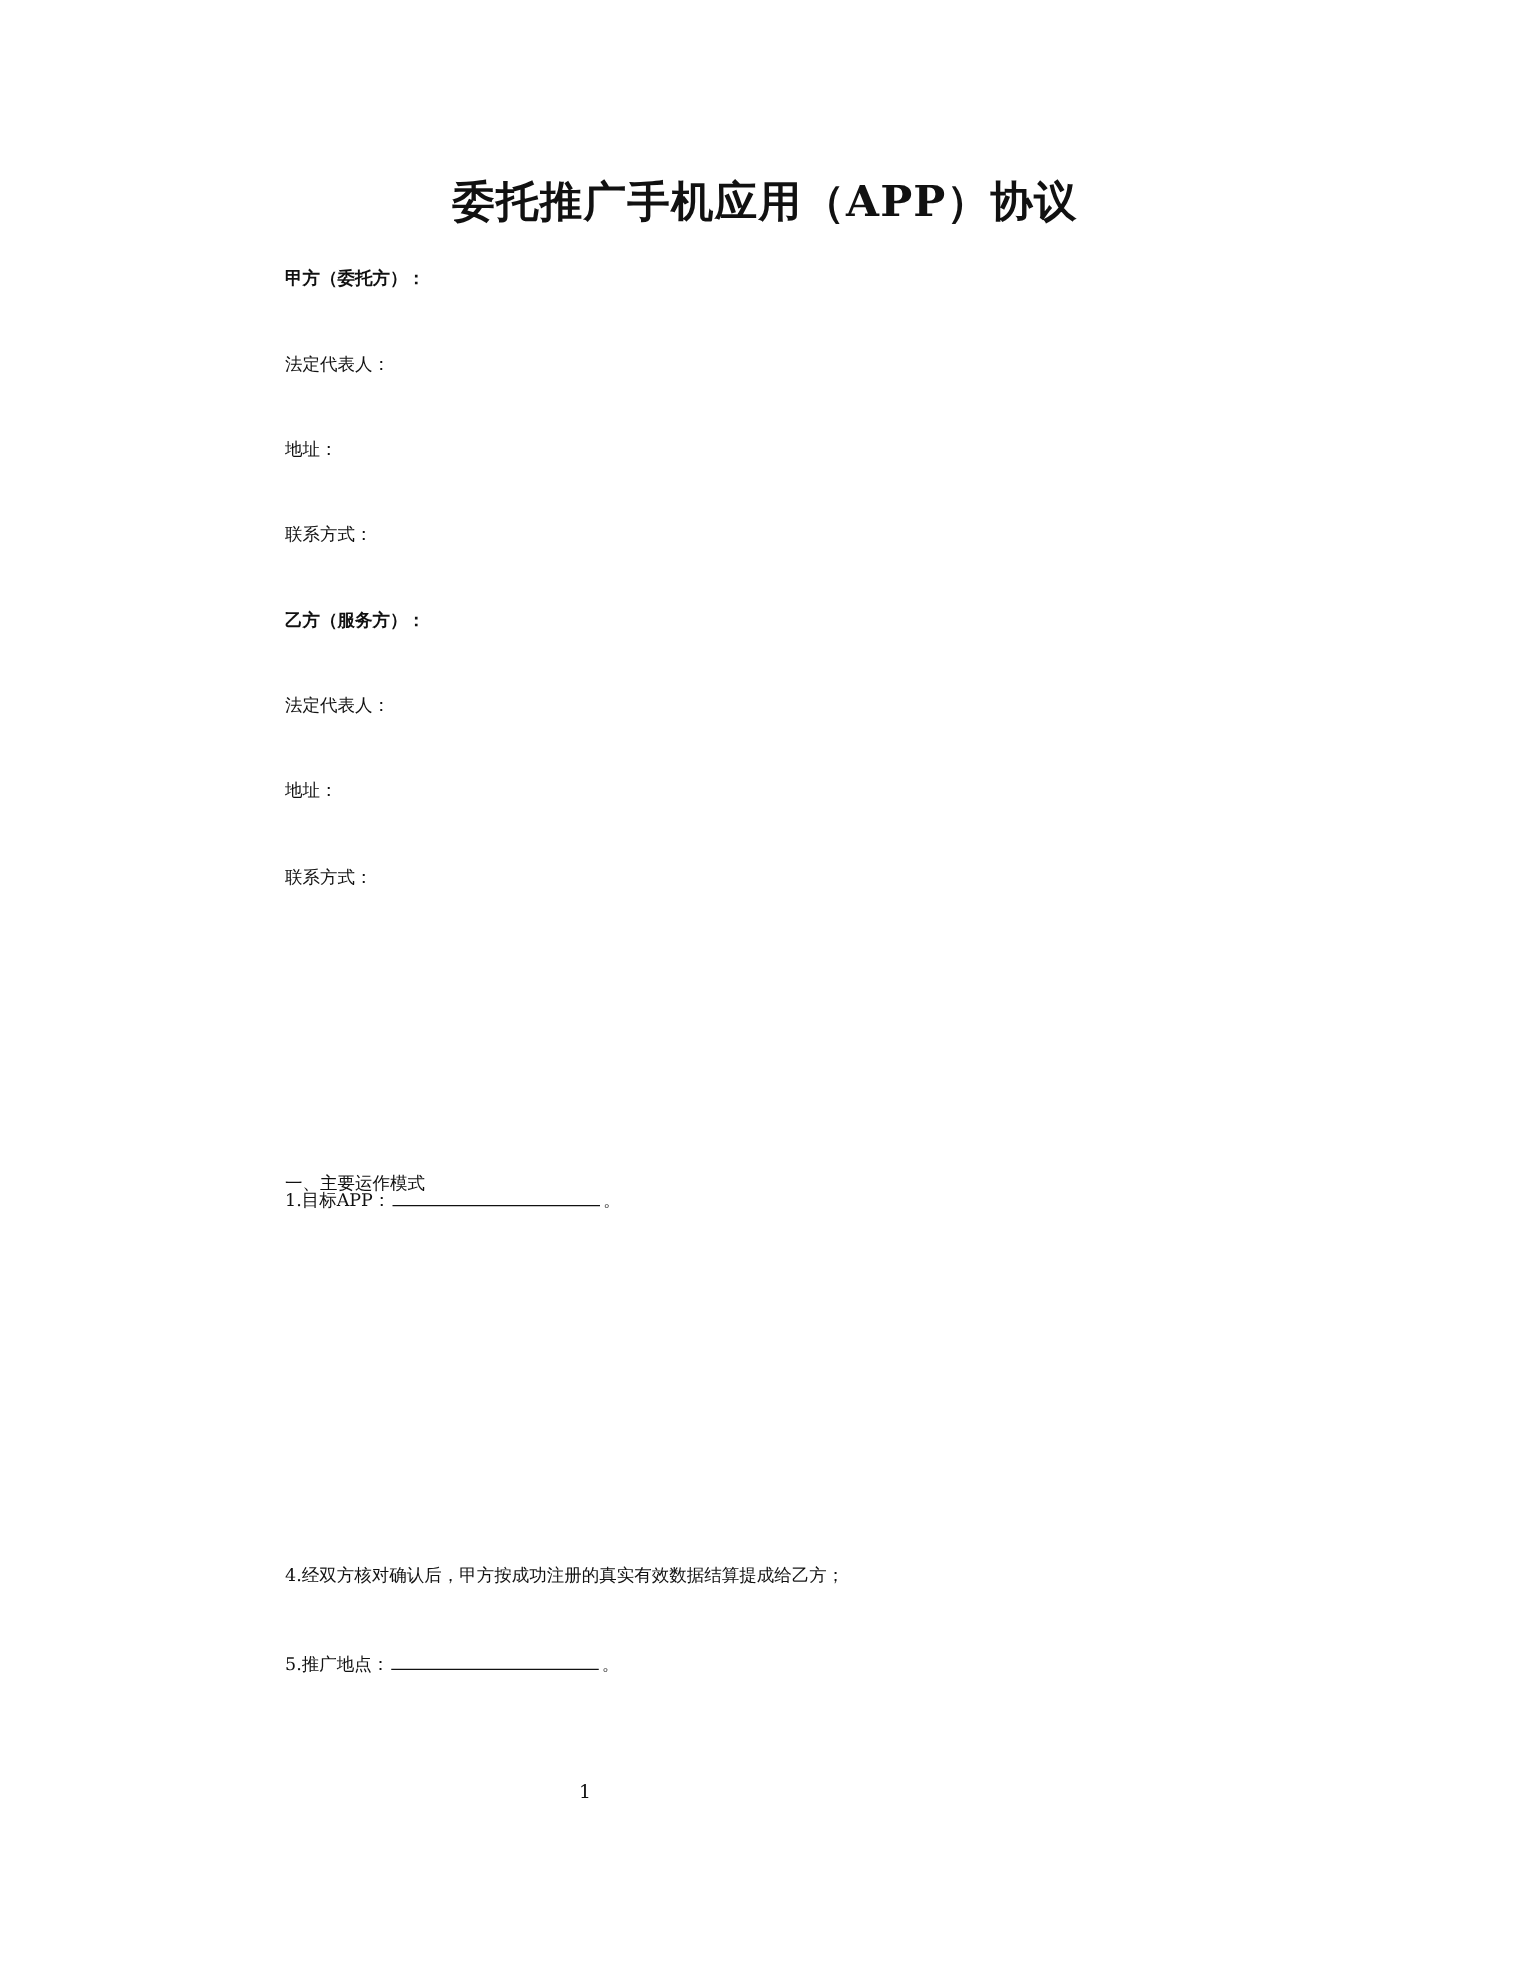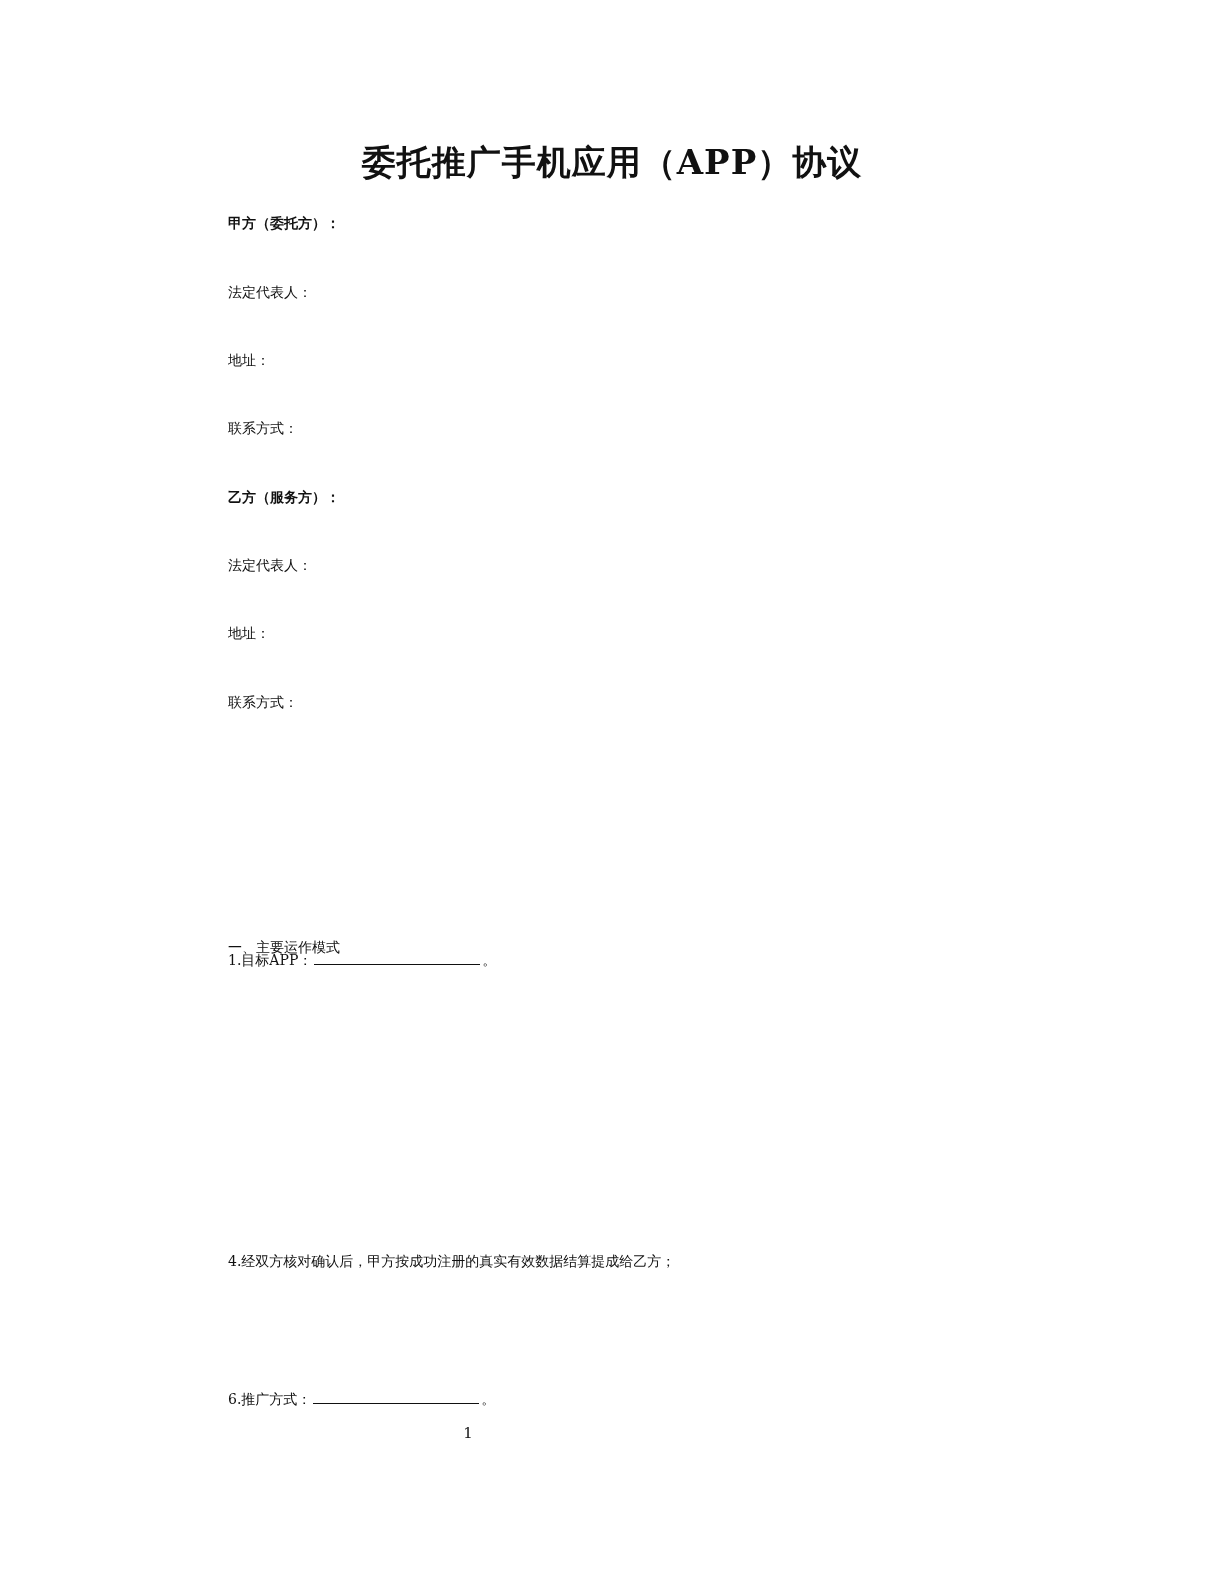--- a/index.html
+++ b/index.html
@@ -51,19 +51,19 @@
 
   <div class="line" style="top:932px">一、主要运作模式</div>
 
   <div class="line" style="top:944px">
     <span>1.目标APP：</span><span class="blank"></span><span>。</span>
   </div>
 
 
   <div class="line" style="top:1246px">4.经双方核对确认后，甲方按成功注册的真实有效数据结算提成给乙方；</div>
 
+  <div class="line" style="top:1315px">
+    <span>5.推广地点：</span><span class="blank"></span><span>。</span>
+  </div>
 
-  <div class="line" style="top:1383px">
-    <span>6.推广方式：</span><span class="blank"></span><span>。</span>
-  </div>
 
   <div class="page-number">1</div>
 </div>
 
 </body></html>

